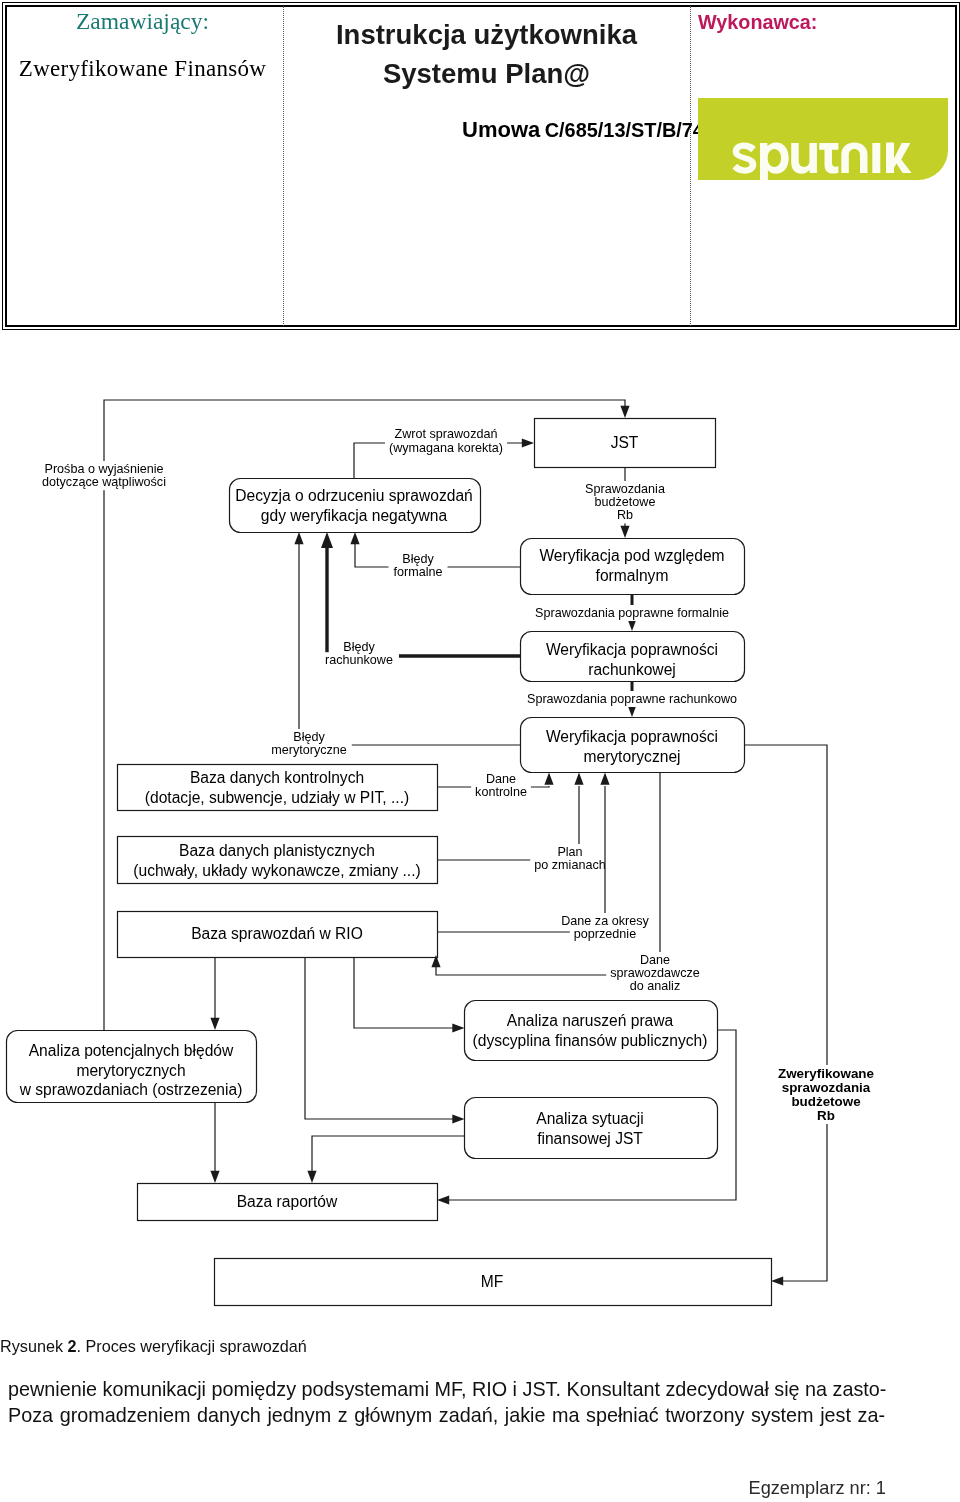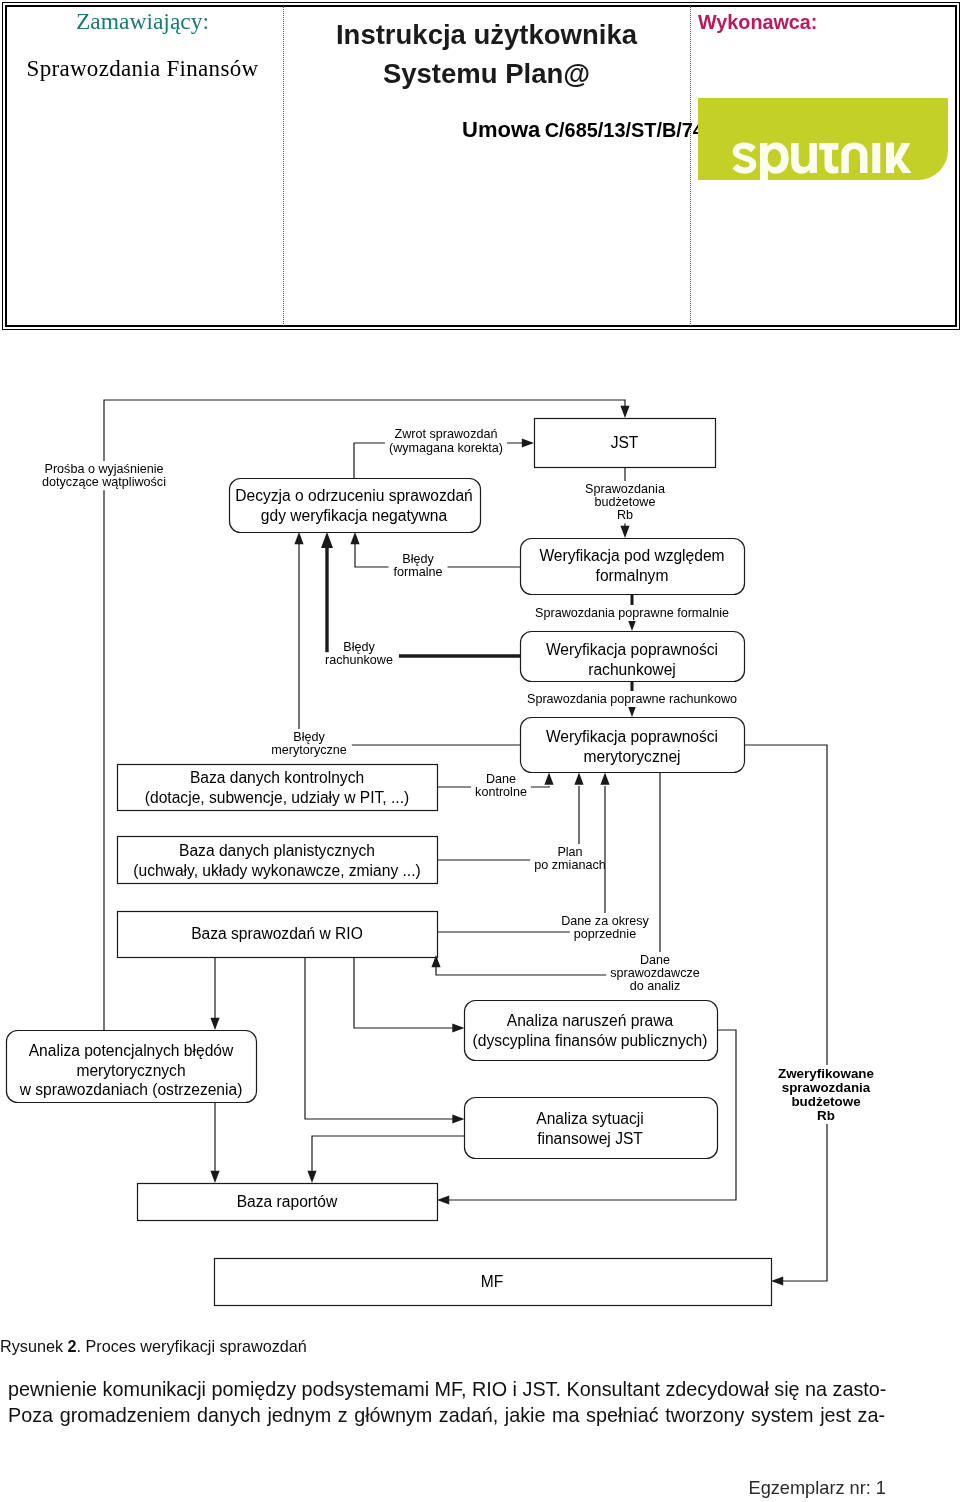--- a/index.html
+++ b/index.html
@@ -58,21 +58,21 @@
     <div class="outer-b"></div>
     <div class="inner-b"></div>
     <div class="outer-l"></div>
     <div class="inner-l"></div>
     <div class="outer-r"></div>
     <div class="inner-r"></div>
     <div class="divider" id="div1"></div>
     <div class="divider" id="div2"></div>
 
     <div class="h-zam">Zamawiający:</div>
-    <div class="h-min">Sprawozdania Finansów</div>
+    <div class="h-min">Zweryfikowane Finansów</div>
     <div class="h-c1">Instrukcja użytkownika</div>
     <div class="h-c2">Systemu Plan@</div>
     <div class="h-c3">
       <span class="big">Umowa</span><span>&nbsp;</span><span class="small">C/685/13/ST/B/744</span>
     </div>
     <div class="h-wyk">Wykonawca:</div>
 
     <div class="logo">
       <svg width="252" height="113" viewBox="0 0 252 113">
         <g id="logo-word" fill="#fbfdf0" transform="translate(-698,-98)">

